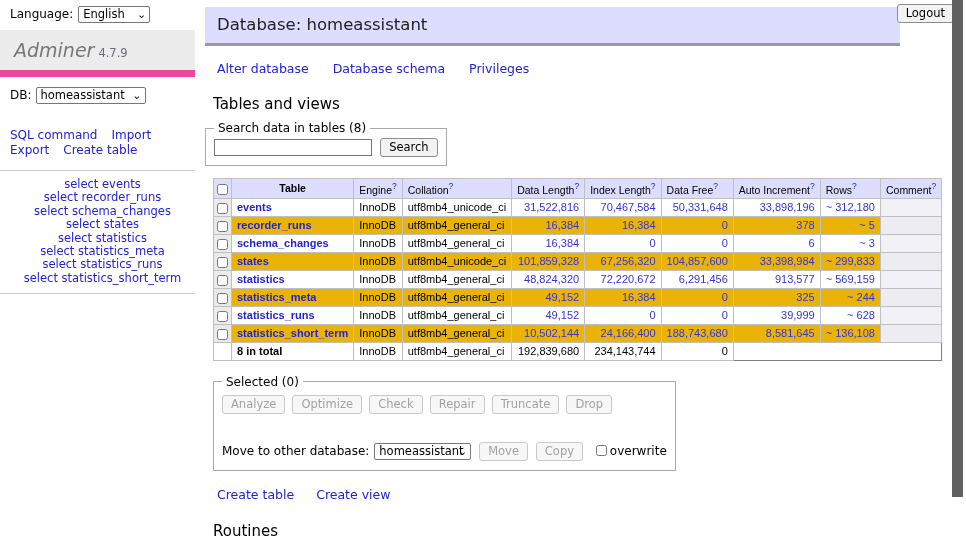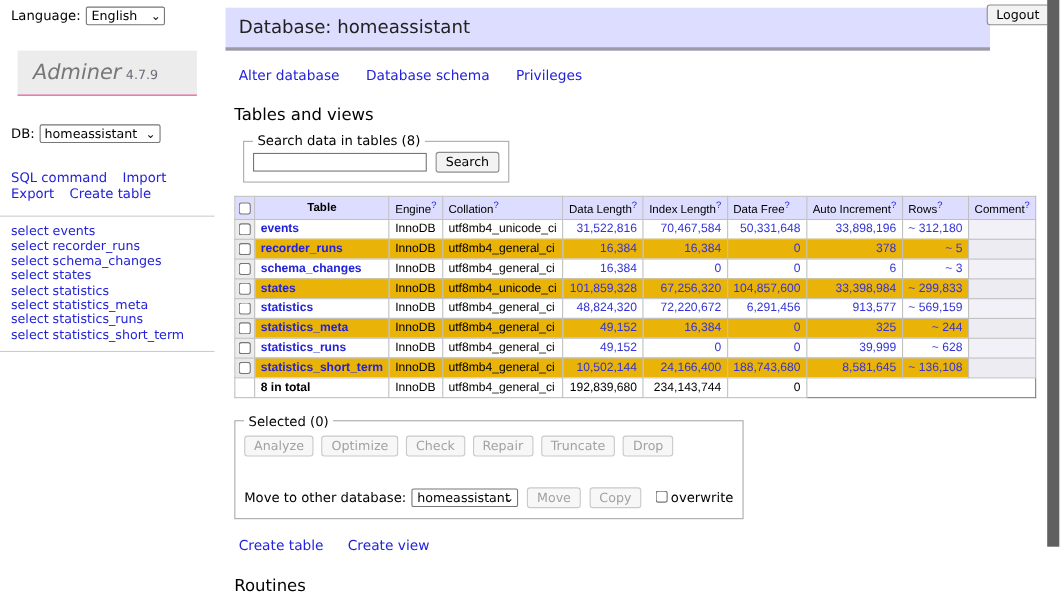--- a/index.html
+++ b/index.html
@@ -9,32 +9,32 @@
     background:#fff; color:#000;
     font-family:"DejaVu Sans","Liberation Sans",sans-serif; font-size:13px;
   }
   a { color:#2222d8; text-decoration:none; cursor:pointer; }
 
   
   #sidebar { position:absolute; left:0; top:0; width:195px; }
   .lang-row { padding:6px 0 7px 10px; font-size:12px; }
   .lang-row .lbl { margin-right:5px; }
   h1.adminer-title {
-    background:#ececec; border-bottom:1px solid #ec4899; margin:16px;
+    background:#ececec; border-bottom:7px solid #ec4899; margin:0;
     padding:9px 0 9px 14px; font-size:19px; font-style:italic;
     font-weight:normal; color:#777;
   }
   h1.adminer-title .ver { font-size:11.5px; font-style:normal; color:#6b6b7a; margin-left:4px; }
   .db-row { padding:10px 0 2px 10px; font-size:12px; }
   .db-row .lbl { margin-right:4px; }
   .menu-links { padding:10px 0 0 10px; font-size:12px; line-height:15px; }
   .menu-links a { margin-right:14px; }
   hr.sep { border:none; border-top:1px solid #ccc; margin:8px 0 0 0; }
   ul.table-links { list-style:none; margin:7px 0 0 0; padding:0 0 0 10px;
-    font-size:11.5px; line-height:13.4px; }
+    font-size:11.5px; line-height:13.4px;text-align:center; }
   ul.table-links li { white-space:nowrap; }
   hr.sep-bottom { border:none; border-top:1px solid #ccc; margin:8px 0 0 0; }
 
   
   .sel { display:inline-block; position:relative; border:1px solid #767676;
     background:#fff; height:17px; line-height:15px; font-size:11.5px;
     padding:0 18px 0 4px; vertical-align:middle; border-radius:2px; cursor:default; }
   .sel .arrow { position:absolute; right:3px; top:0px; font-size:11px; color:#111; }
   .sel-lang { width:72px; }
   .sel-db { width:110px; }
@@ -55,21 +55,21 @@
   .breadcrumb .sep { color:#000; margin:0 4px; }
   h2.page-title { background:#ddddff; border-bottom:3px solid #9b9ba8;
     margin:7px 0 0 0; padding:8px 12px 9px; width:695px;
     font-size:16.5px; font-weight:normal; color:#222; }
   .nav-links { margin:15px 0 0 12px; font-size:12.5px; }
   .nav-links a { margin-right:20px; }
   h3.section { font-size:15px; font-weight:normal; margin:19px 0 0 8px; }
 
   fieldset { border:1px solid #aaa; border-radius:0; }
   fieldset legend { font-size:12px; padding:0 4px; }
-  .search-wrap { margin:8px 0 0 16px; }
+  .search-wrap { margin:8px 0 0 0; }
   fieldset.search-box { display:inline-block; padding:3px 8px 8px; margin:0; }
   input.search-input { width:158px; height:17px; border:1px solid #767676;
     font-family:inherit; font-size:11.5px; padding:0 3px; vertical-align:middle; }
   fieldset.search-box button { margin-left:4px; }
 
   
   table.db-table { border-collapse:collapse; margin:12px 0 0 8px;
     font-size:11px; font-family:"Liberation Sans",sans-serif; border:1px solid #808080; }
   .db-table th, .db-table td { border:1px solid #c0c0c0; padding:2px 5px; height:18px; }
   .db-table thead th { background:#ddddff; font-weight:normal; text-align:left;

